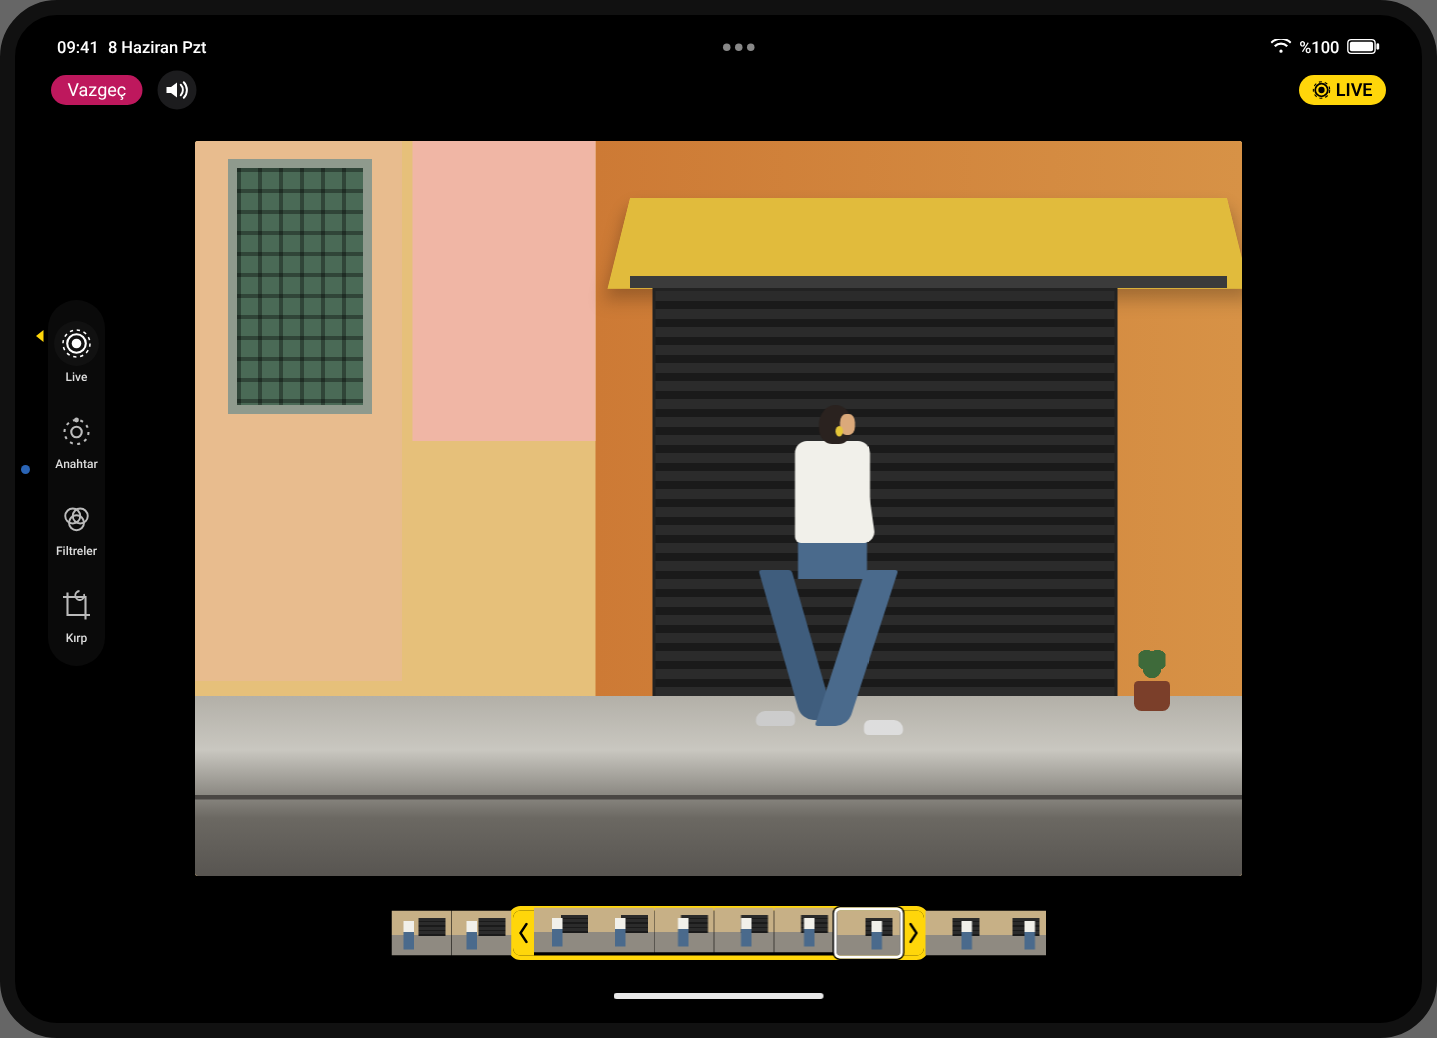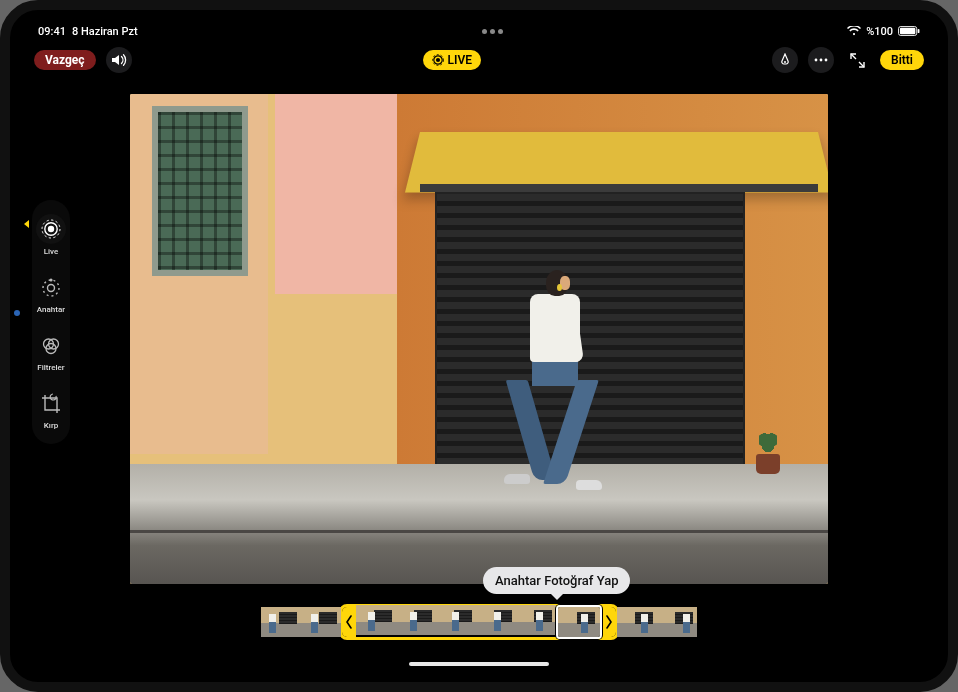--- a/index.html
+++ b/index.html
@@ -52,25 +52,25 @@
       display: flex;
       justify-content: space-between;
       align-items: center;
       height: 32px;
       padding: 0 14px;
       margin-top: 4px;
     }
     .edit-left, .edit-right { display: flex; gap: 10px; align-items: center; }
     .edit-center { display: flex; justify-content: center; }
     .chip {
-      background: #7f1d1d;
+      background: #be185d;
       border-radius: 14px;
       padding: 3px 11px;
       font-size: 12px;
-      font-weight: 700;
+      font-weight: 400;
       white-space: nowrap;
     }
     .chip-yellow {
       background: #ffd60a;
       color: #000;
       font-weight: 600;
       display: flex;
       gap: 4px;
       align-items: center;
     }
@@ -374,42 +374,20 @@
       </div>
       <div class="edit-center">
         <span class="chip chip-yellow live">
           <svg width="12" height="12" viewBox="0 0 12 12">
               <circle cx="6" cy="6" r="2.1" fill="#000"></circle>
               <circle cx="6" cy="6" r="4.2" stroke="#000" stroke-width="1.2" fill="none"></circle>
               <circle cx="6" cy="6" r="5.5" stroke="#000" stroke-width="0.8" fill="none" stroke-dasharray="2 2"></circle>
             </svg>
           <span>LIVE</span>
         </span>
-      </div>
-      <div class="edit-right">
-        <span class="round-btn">
-          <svg width="14" height="14" viewBox="0 0 14 14">
-              <path d="M7 1l3 7c.6 1.4-.4 3-2 3H6c-1.6 0-2.6-1.6-2-3l3-7z" stroke="#fff" stroke-width="1.2" fill="none"></path>
-              <circle cx="7" cy="9" r="1" fill="#fff"></circle>
-            </svg>
-        </span>
-        <span class="round-btn">
-          <svg width="14" height="4" viewBox="0 0 14 4">
-              <circle cx="2" cy="2" r="1.4" fill="#fff"></circle>
-              <circle cx="7" cy="2" r="1.4" fill="#fff"></circle>
-              <circle cx="12" cy="2" r="1.4" fill="#fff"></circle>
-            </svg>
-        </span>
-        <span class="round-btn" style="background:transparent">
-          <svg width="15" height="15" viewBox="0 0 15 15">
-              <path d="M1 6V1h5M14 9v5H9" stroke="#fff" stroke-width="1.4" fill="none"></path>
-              <path d="M1 1l5 5M14 14L9 9" stroke="#fff" stroke-width="1.4"></path>
-            </svg>
-        </span>
-        <span class="chip chip-yellow">Bitti</span>
       </div>
     </div>
 
     <div class="side-toolbar">
       <div class="side-item active">
         <div class="side-icon-outer">
             <div class="side-icon">
           <svg width="22" height="22" viewBox="0 0 22 22">
                 <circle cx="11" cy="11" r="3.2" fill="#fff"></circle>
                 <circle cx="11" cy="11" r="6.2" stroke="#fff" stroke-width="1.4" fill="none"></circle>
@@ -472,21 +450,20 @@
           <div class="arm"></div>
           <div class="head"></div>
           <div class="face"></div>
           <div class="ear"></div>
           <div class="shoe-f"></div>
           <div class="shoe-b"></div>
         </div>
       </div>
     </div>
 
-    <div class="tooltip">Anahtar Fotoğraf Yap</div>
 
     <div class="filmstrip-wrap">
       <div class="filmstrip">
         <div class="pre-frames">
             <div class="frame">
               <div class="frame-bg"></div>
               <div class="frame-door"></div>
               <div class="frame-person" style="left: 20%;"></div>
             </div>
             <div class="frame">

